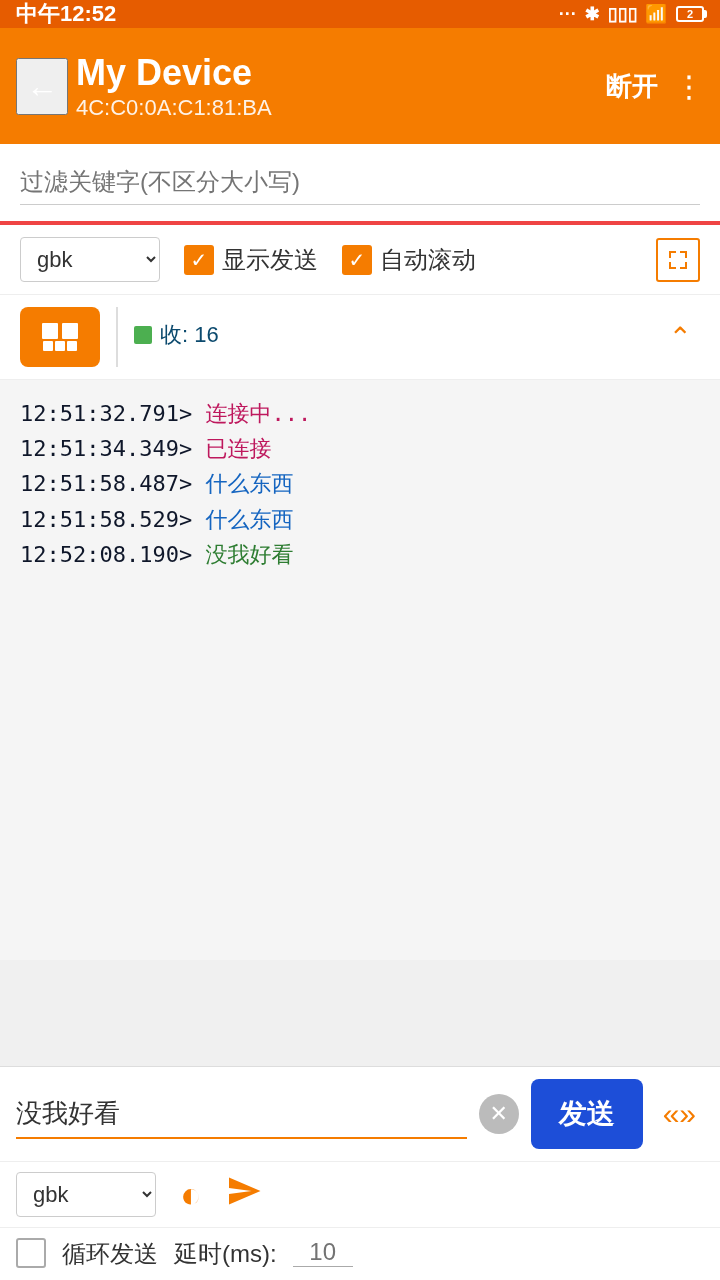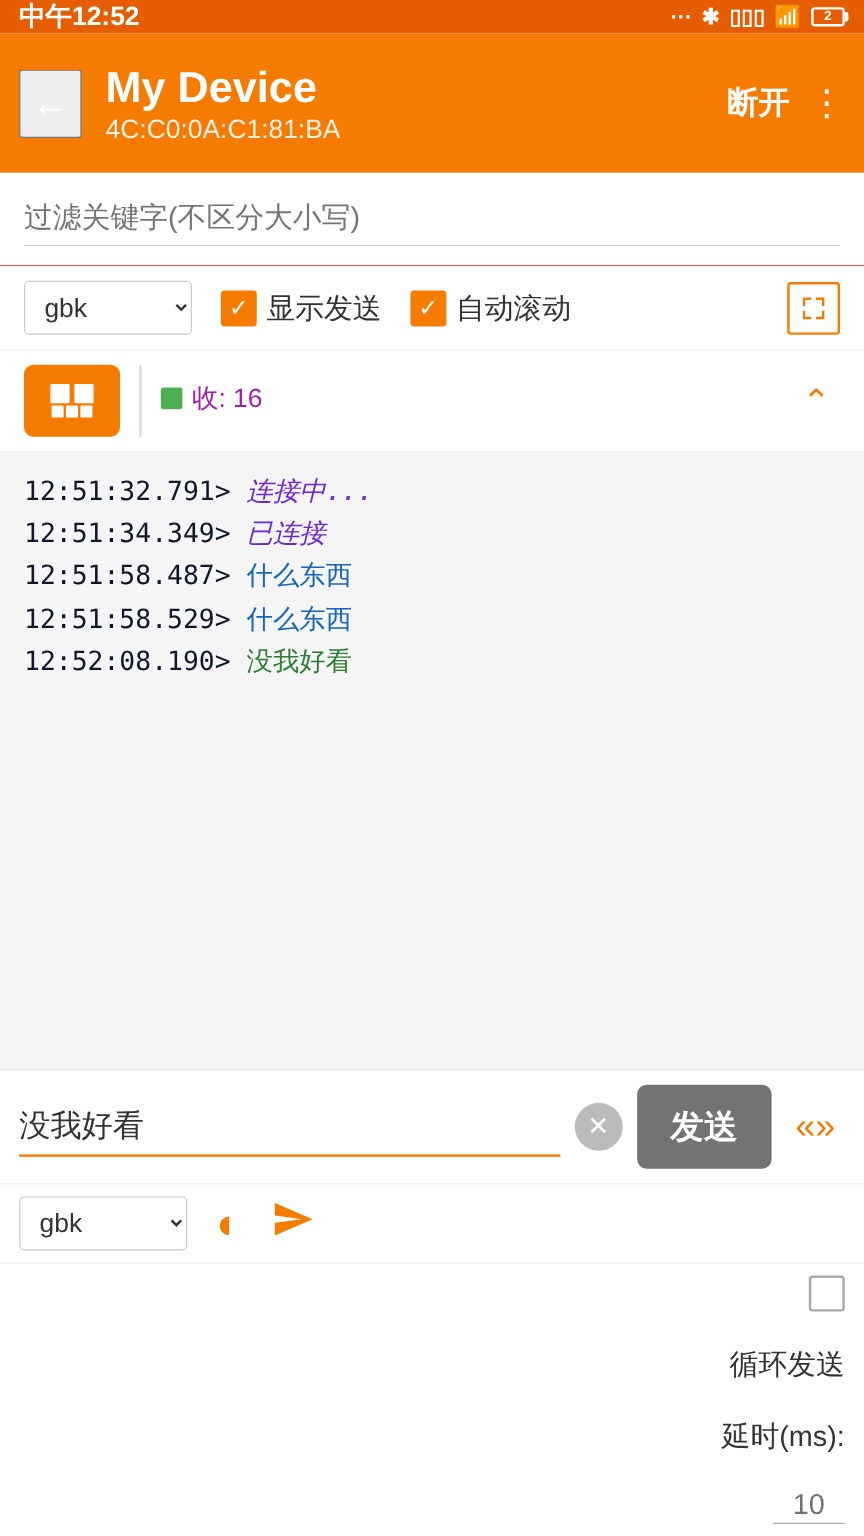--- a/index.html
+++ b/index.html
@@ -52,21 +52,21 @@
       border-radius: 0 2px 2px 0;
     }
 
     
     .app-bar {
       background: #f57c00;
       height: 116px;
       display: flex;
       align-items: center;
       padding: 0 16px;
-      gap: 20px;
+      gap: 8px;
     }
     .back-btn {
       color: white;
       font-size: 32px;
       cursor: pointer;
       padding: 8px;
     }
     .app-bar-title {
       flex: 1;
     }
@@ -96,21 +96,21 @@
     .more-btn {
       color: white;
       font-size: 30px;
       cursor: pointer;
     }
 
     
     .filter-section {
       background: white;
       padding: 16px 20px;
-      border-bottom: 1px solid #ef4444;
+      border-bottom: 4px solid #ef4444;
     }
     .filter-input {
       width: 100%;
       border: none;
       border-bottom: 1px solid #ccc;
       font-size: 24px;
       color: #999;
       padding: 8px 0;
       outline: none;
       background: transparent;
@@ -215,21 +215,21 @@
       background: #ddd;
     }
     .stats-content {
       flex: 1;
     }
     .stat-recv {
       display: flex;
       align-items: center;
       gap: 8px;
       font-size: 22px;
-      color: #a21caf;
+      color: #0c4a6e;
       margin-bottom: 4px;
     }
     .green-square {
       width: 18px;
       height: 18px;
       background: #4caf50;
       border-radius: 2px;
       flex-shrink: 0;
     }
     .blue-square {
@@ -260,21 +260,21 @@
       padding: 16px 20px;
       min-height: 580px;
       font-size: 22px;
       font-family: monospace;
     }
     .log-line {
       line-height: 1.6;
       white-space: nowrap;
     }
     .log-time { color: #0f172a; }
-    .log-msg-default { color: #6d28d9; font-style: italic; }
+    .log-msg-default { color: #be185d; }
     .log-msg-blue { color: #1565c0; }
     .log-msg-green { color: #2e7d32; }
 
     
     .bottom-area {
       position: fixed;
       bottom: 0;
       width: 720px;
       background: white;
       border-top: 1px solid #ddd;
@@ -303,21 +303,21 @@
       background: #bbb;
       border: none;
       color: white;
       font-size: 22px;
       display: flex;
       align-items: center;
       justify-content: center;
       cursor: pointer;
     }
     .send-btn {
-      background: #737373;
+      background: #1d4ed8;
       color: white;
       border: none;
       border-radius: 8px;
       padding: 16px 28px;
       font-size: 28px;
       font-weight: bold;
       cursor: pointer;
     }
     .expand-down-btn {
       color: #f57c00;
@@ -352,25 +352,24 @@
     .send-dir-icon {
       color: #f57c00;
       font-size: 32px;
       cursor: pointer;
     }
 
     
     .loop-row {
       padding: 10px 16px;
       display: flex;
-      align-items: flex-end;
-      gap: 28px;
+      align-items: flex-start;
+      gap: 16px;
       font-size: 24px;
       color: #333;
-      flex-direction: column;
     }
     .loop-checkbox {
       width: 30px;
       height: 30px;
       border: 2px solid #aaa;
       border-radius: 3px;
       background: white;
       cursor: pointer;
     }
     .delay-input {

